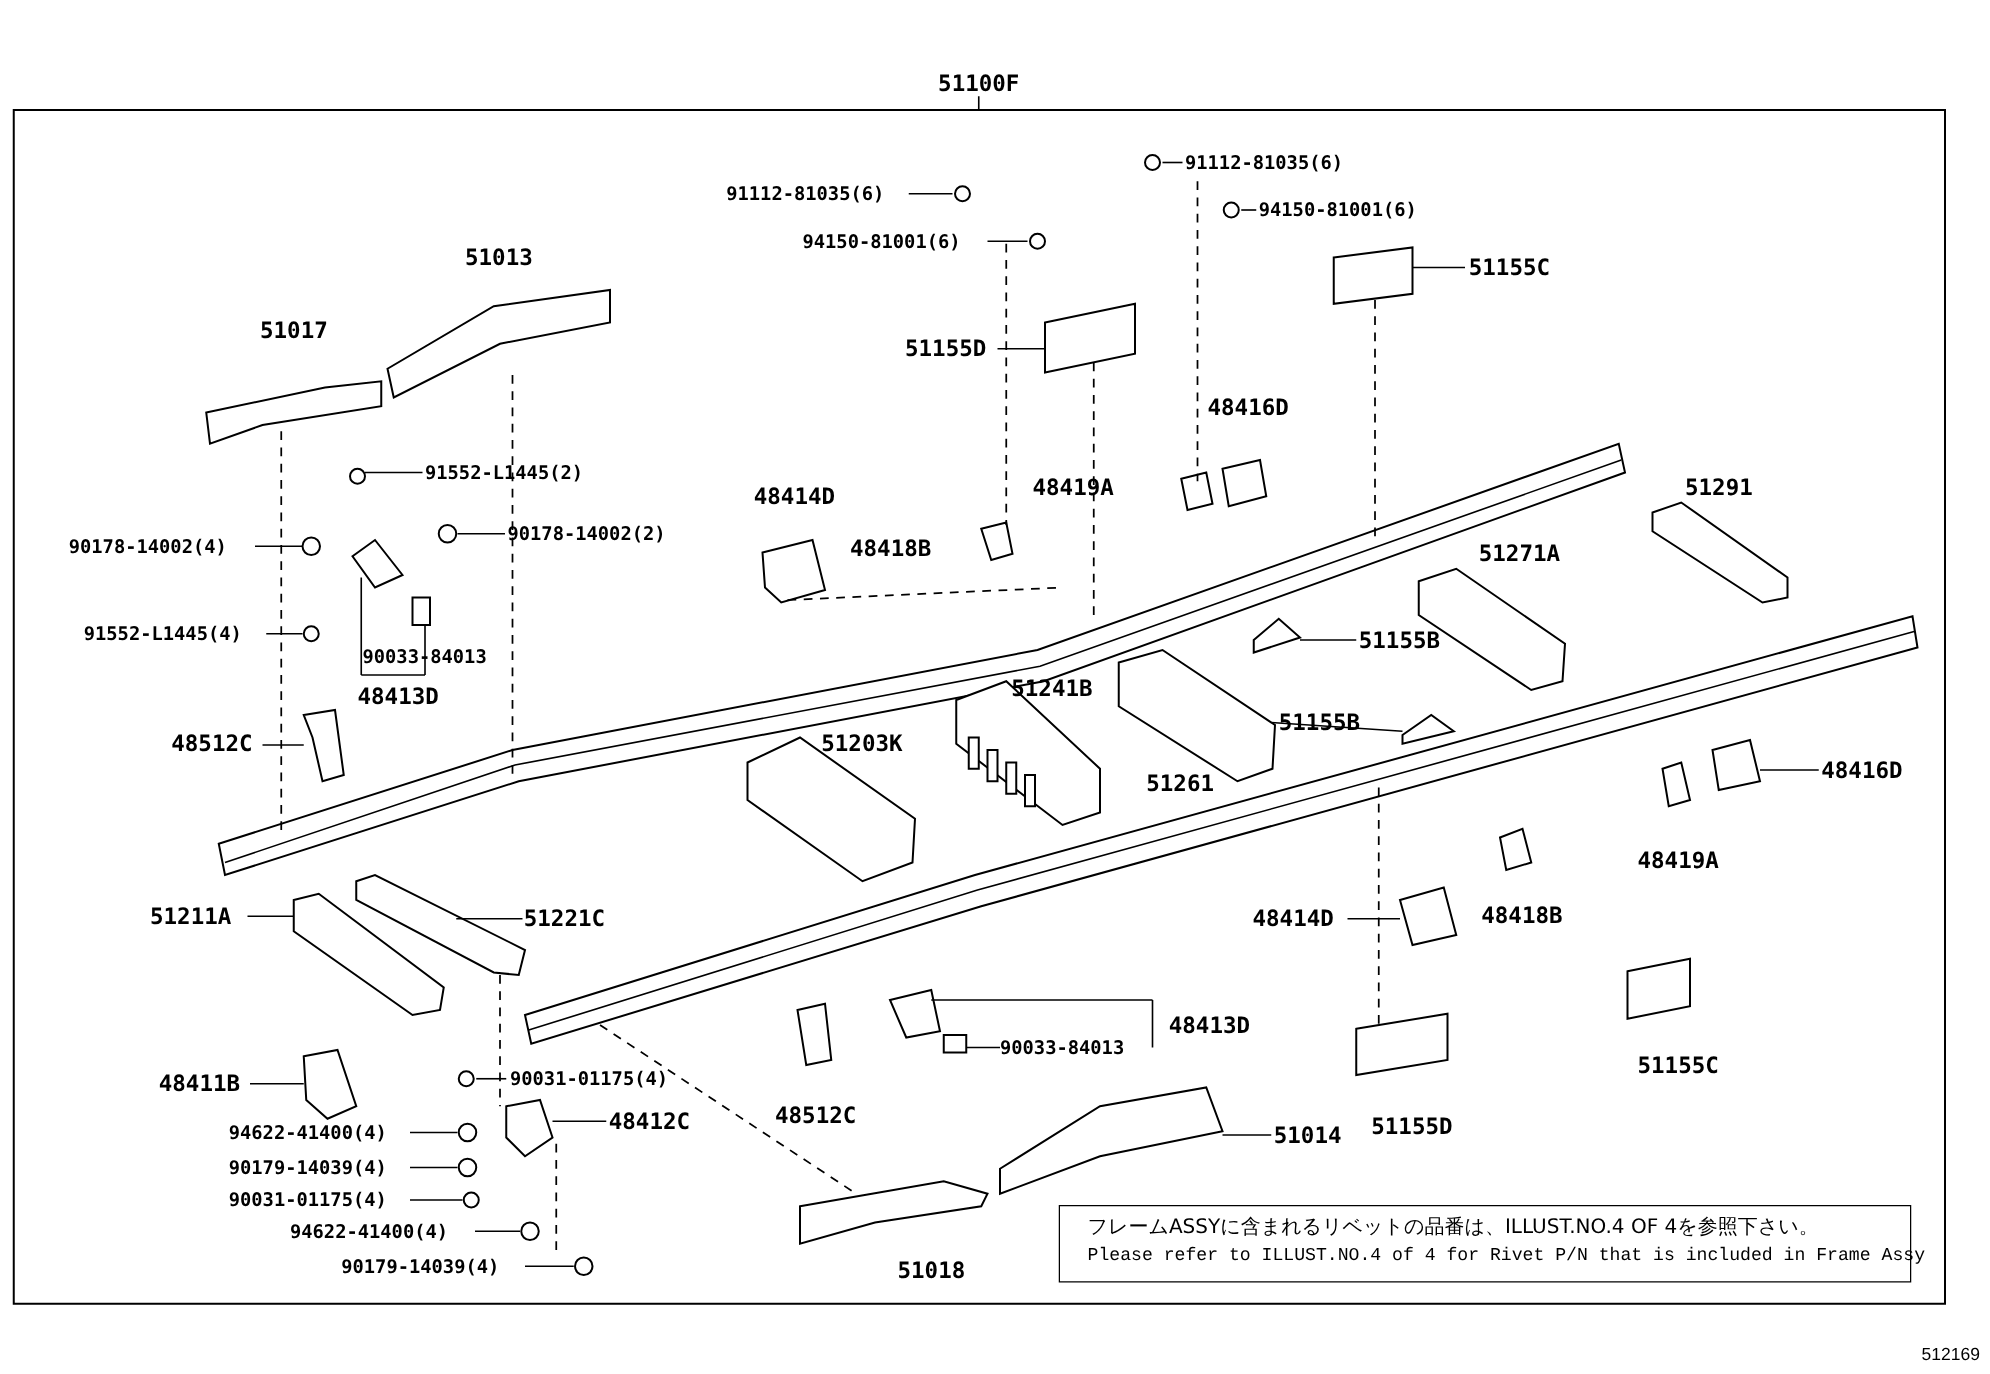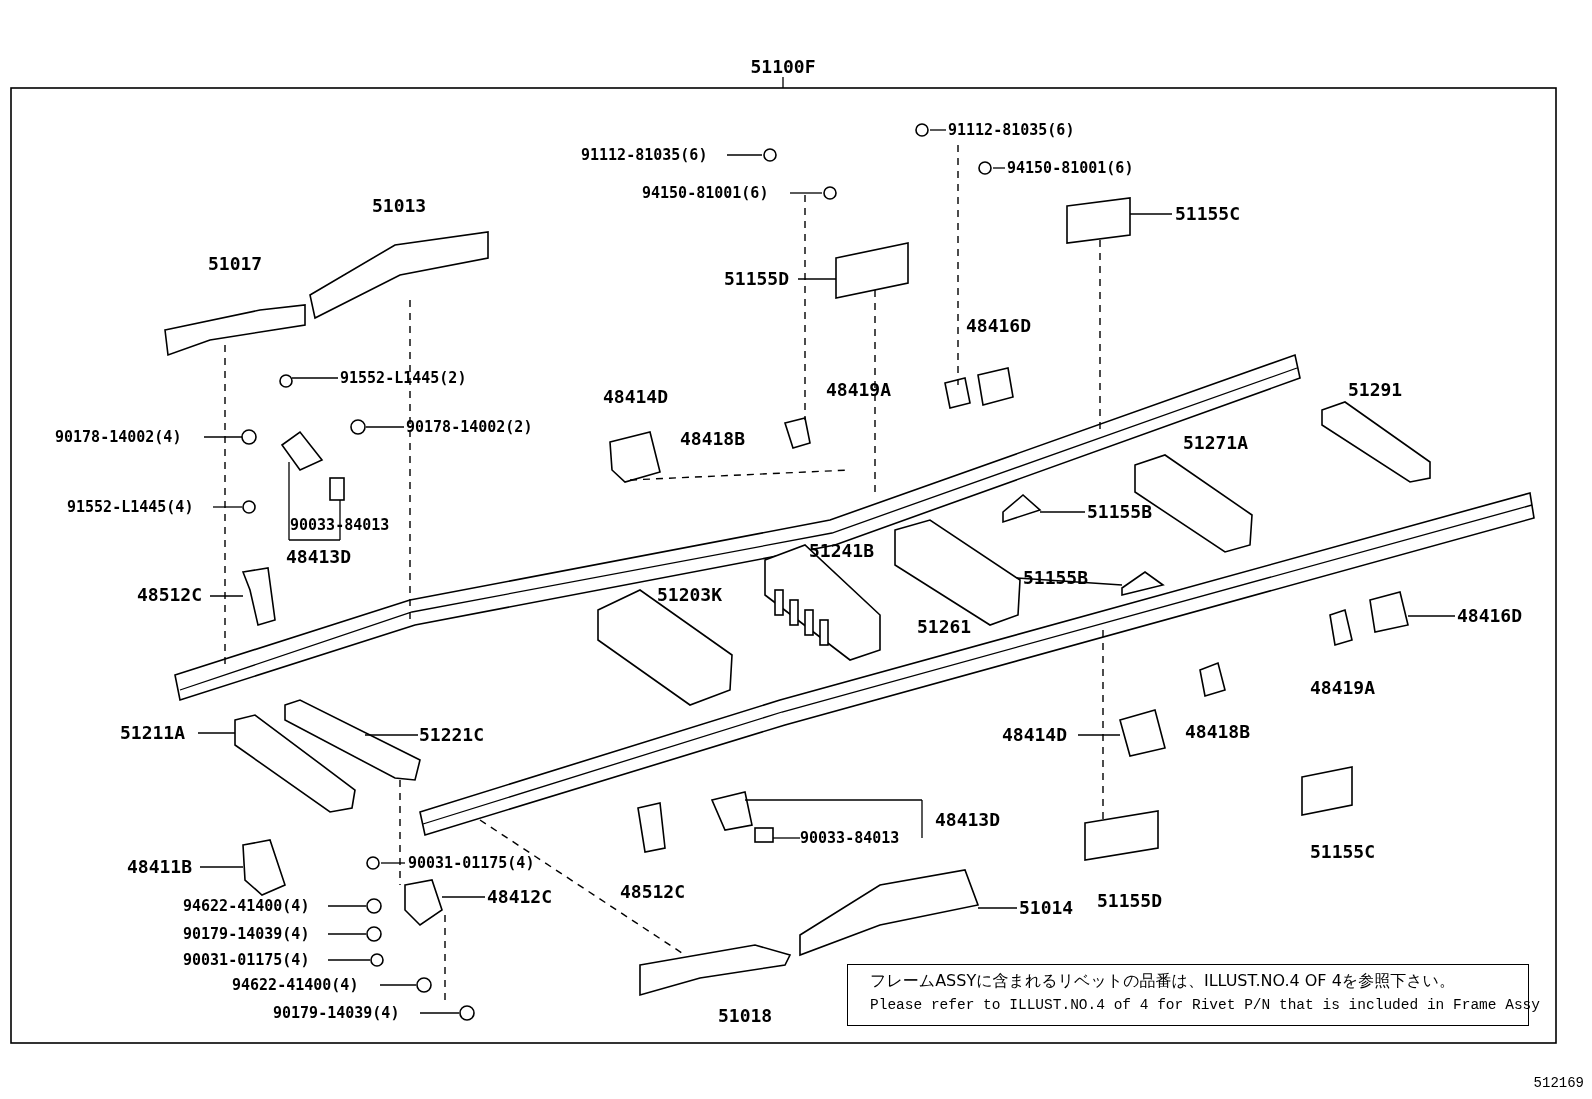--- a/index.html
+++ b/index.html
@@ -6,21 +6,21 @@
   body{width:1592px;height:1099px;position:relative;overflow:hidden;font-family:"DejaVu Sans Mono","Liberation Mono",monospace;color:#000;}
   svg{position:absolute;left:0;top:0;}
   .lbl{font-family:"DejaVu Sans Mono","Liberation Mono",monospace;font-weight:bold;font-size:15px;fill:#000;}
   .lbl-big{font-size:18px;}
   .part{fill:#fff;stroke:#000;stroke-width:1.6;}
   .lead{stroke:#000;stroke-width:1.3;fill:none;}
   .dash{stroke:#000;stroke-width:1.4;fill:none;stroke-dasharray:7 6;}
   .note-box{position:absolute;left:847px;top:964px;width:680px;height:60px;border:1.5px solid #000;background:#fff;}
   .note-jp{position:absolute;left:22px;top:6px;font-family:"DejaVu Sans","Liberation Sans",sans-serif;font-size:16px;white-space:nowrap;text-align:center;}
   .note-en{position:absolute;left:22px;top:32px;font-family:Liberation Mono, monospace;font-size:14.5px;white-space:nowrap;}
-  .img-id{position:absolute;right:8px;bottom:8px;font-family:Liberation Mono, monospace;font-size:14px;}
+  .img-id{position:absolute;right:8px;bottom:8px;font-family:Liberation Sans, sans-serif;font-size:14px;}
 </style>
 </head>
 <body>
 
 <svg width="1592" height="1099" viewBox="0 0 1592 1099">
 
   <rect x="11" y="88" width="1545" height="955" fill="none" stroke="#000" stroke-width="1.6"></rect>
   <line x1="783" y1="77" x2="783" y2="88" class="lead"></line>
   <text x="783" y="73" text-anchor="middle" class="lbl lbl-big">51100F</text>
 

